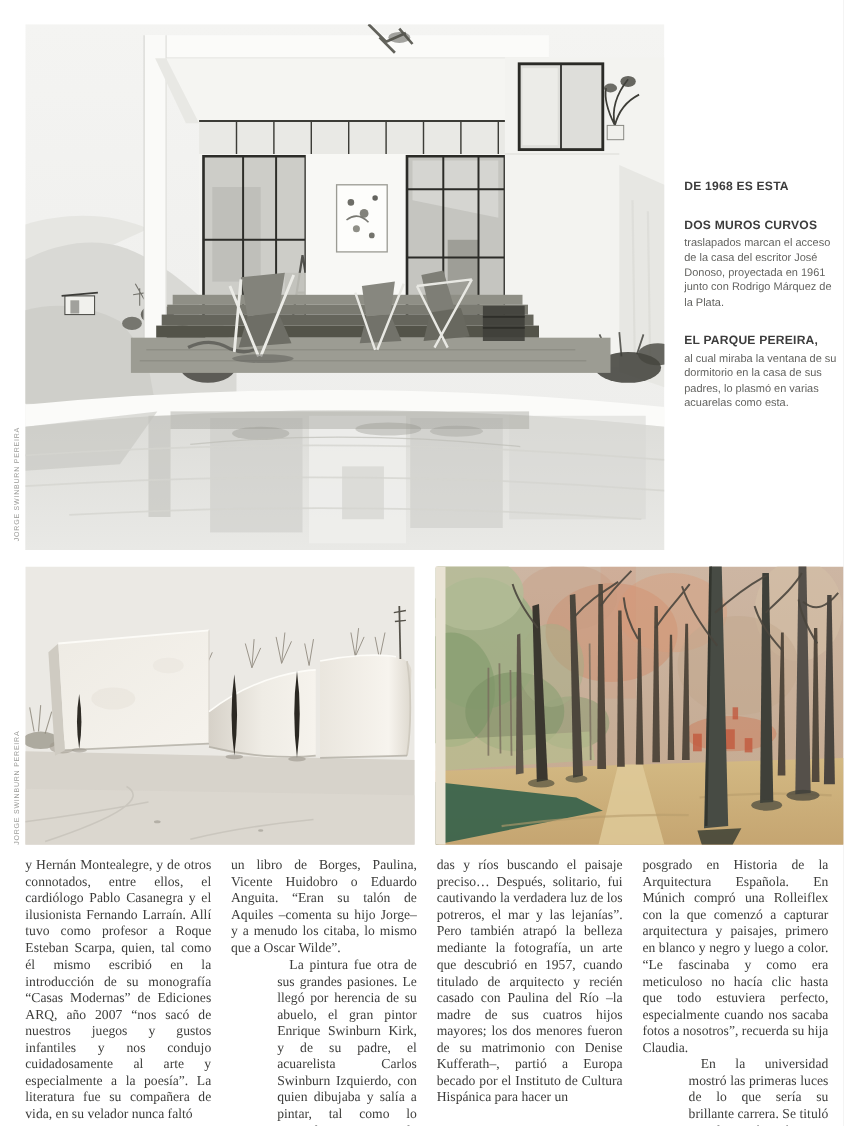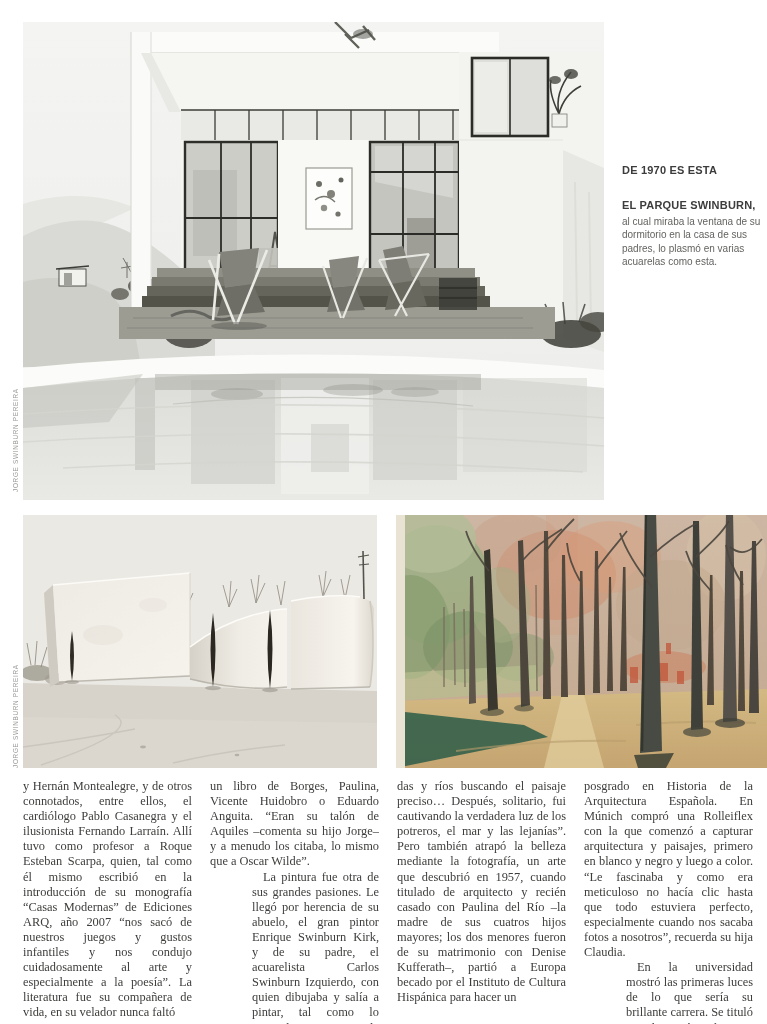--- a/index.html
+++ b/index.html
@@ -352,24 +352,28 @@
 
       <rect x="0" y="0" width="9" height="253" fill="#e9e3d4"></rect>
     </svg>
   </figure>
 
   <div class="credit credit-1">JORGE SWINBURN PEREIRA</div>
   <div class="credit credit-2">JORGE SWINBURN PEREIRA</div>
 
   <aside class="captions">
     <div class="caption-block">
-      <div class="caption-lead">DE 1970 ES ESTA</div>
+      <div class="caption-lead">DE 1968 ES ESTA</div>
     </div>
     <div class="caption-block">
-      <div class="caption-lead">EL PARQUE SWINBURN,</div>
+      <div class="caption-lead">DOS MUROS CURVOS</div>
+      <div class="caption-body">traslapados marcan el acceso de la casa del escritor José Donoso, proyectada en 1961 junto con Rodrigo Márquez de la Plata.</div>
+    </div>
+    <div class="caption-block">
+      <div class="caption-lead">EL PARQUE PEREIRA,</div>
       <div class="caption-body">al cual miraba la ventana de su dormitorio en la casa de sus padres, lo plasmó en varias acuarelas como esta.</div>
     </div>
   </aside>
 
   <section class="article">
     <div class="col">
       <p>y Hernán Montealegre, y de otros connotados, entre ellos, el cardiólogo Pablo Casanegra y el ilusionista Fernando Larraín. Allí tuvo como profesor a Roque Esteban Scarpa, quien, tal como él mismo escribió en la introducción de su monografía “Casas Modernas” de Ediciones ARQ, año 2007 “nos sacó de nuestros juegos y gustos infantiles y nos condujo cuidadosamente al arte y especialmente a la poesía”. La literatura fue su compañera de vida, en su velador nunca faltó</p>
     </div>
     <div class="col">
       <p>un libro de Borges, Paulina, Vicente Huidobro o Eduardo Anguita. “Eran su talón de Aquiles –comenta su hijo Jorge– y a menudo los citaba, lo mismo que a Oscar Wilde”.</p>

